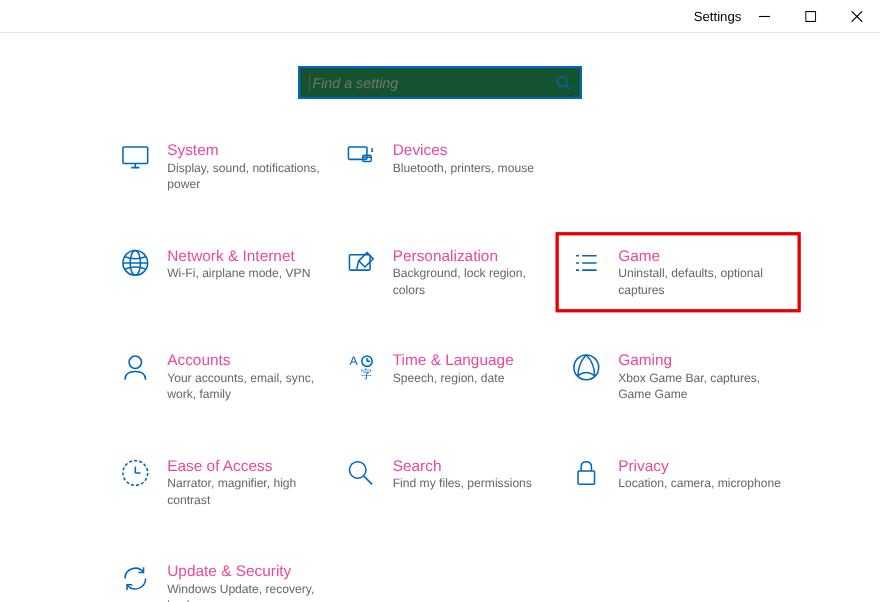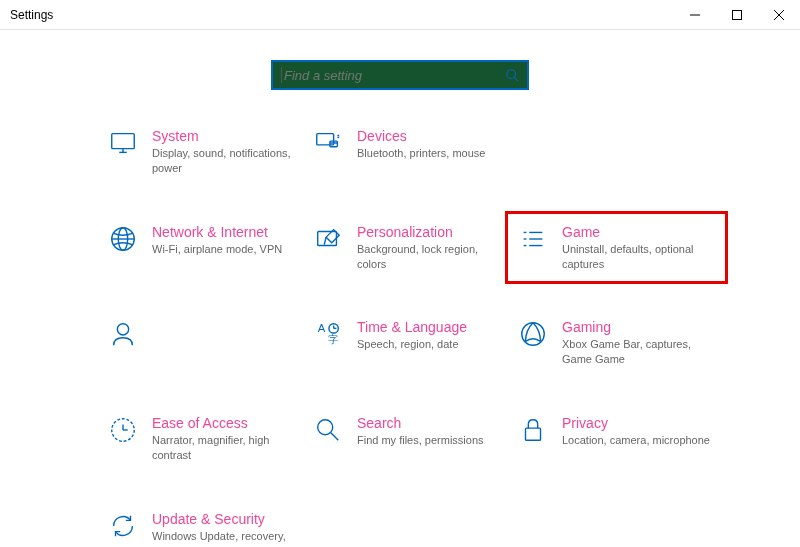--- a/index.html
+++ b/index.html
@@ -10,21 +10,21 @@
       height: 547px;
       overflow: hidden;
       font-size: 13px;
       color: #000;
     }
     
     .titlebar {
       height: 30px;
       display: flex;
       align-items: center;
-      justify-content: space-between;
+      justify-content: flex-end;
       padding-left: 10px;
       border-bottom: 1px solid #e5e5e5;
     }
     .titlebar-title { font-size: 12px; }
     .win-controls { display: flex; height: 100%; }
     .win-btn {
       width: 42px;
       height: 100%;
       display: flex;
       align-items: center;
@@ -221,20 +221,24 @@
   </div>
 
   <div class="row">
     <div class="tile">
       <div class="tile-icon">
         <svg viewBox="0 0 32 32">
             <circle cx="16" cy="11" r="6"></circle>
             <path d="M6 28 Q6 20 16 20 Q26 20 26 28"></path>
           </svg>
       </div>
+      <div class="tile-text">
+        <div class="tile-title">Accounts</div>
+        <div class="tile-desc">Your accounts, email, sync, work, family</div>
+      </div>
     </div>
     <div class="tile">
       <div class="tile-icon">
         <svg viewBox="0 0 32 32">
             <text x="5" y="14" font-size="12" fill="#0067c0" stroke="none">A</text>
             <text x="16" y="26" font-size="11" fill="#0067c0" stroke="none">字</text>
             <circle cx="22" cy="10" r="5"></circle>
             <line x1="22" y1="7" x2="22" y2="10"></line>
             <line x1="22" y1="10" x2="25" y2="10"></line>
           </svg>

